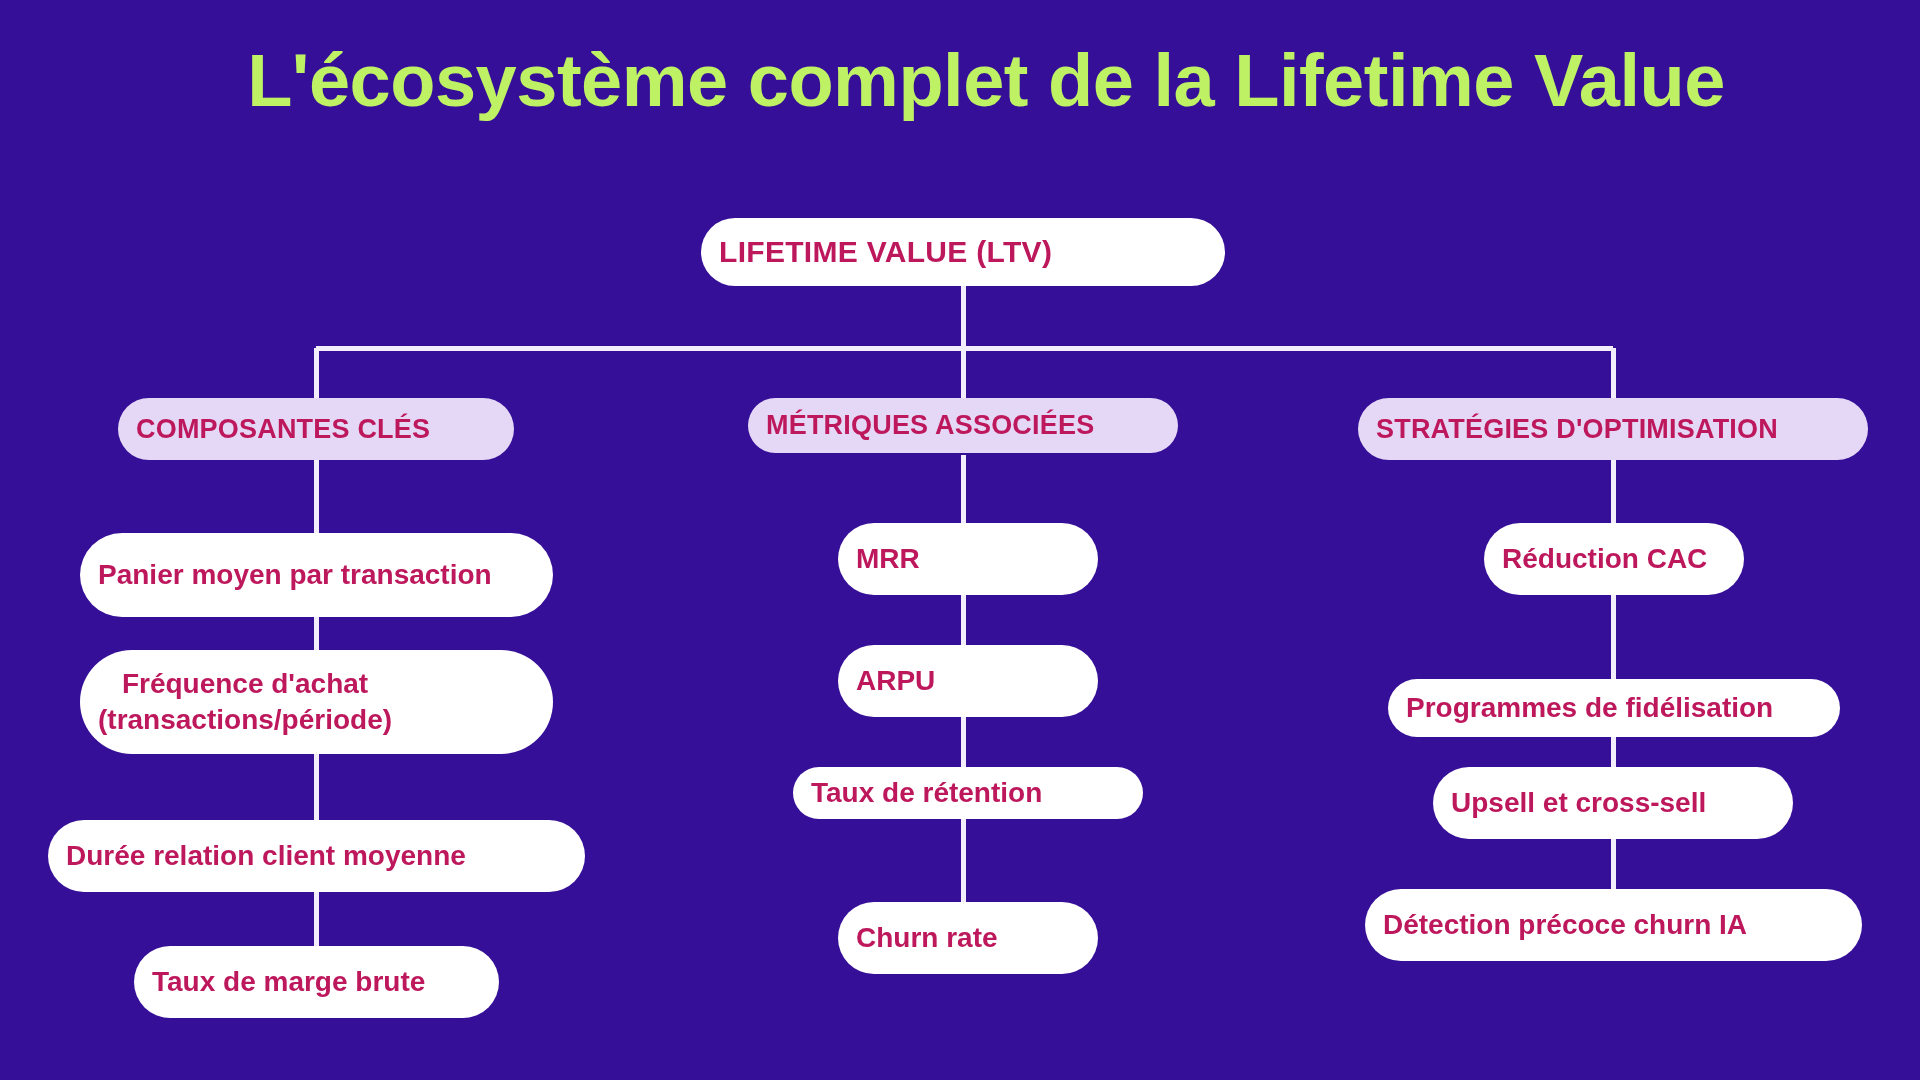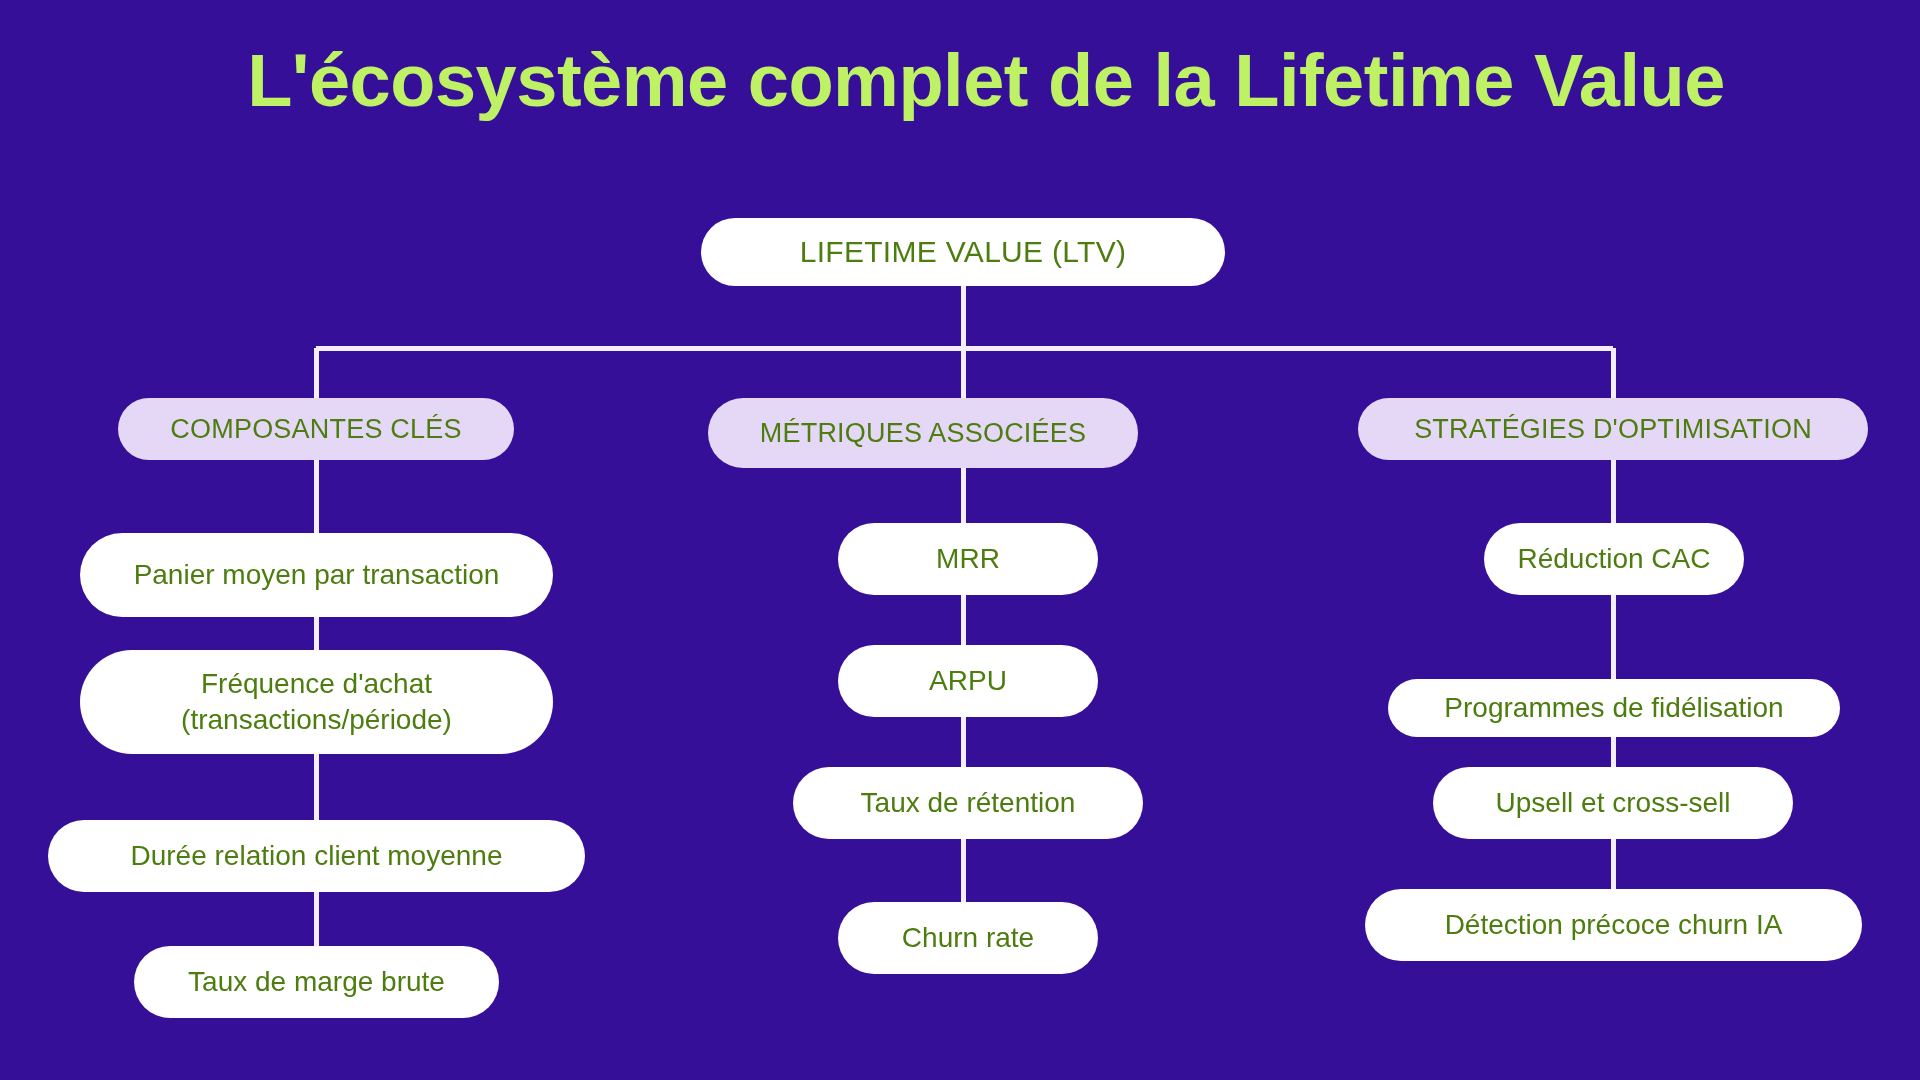--- a/index.html
+++ b/index.html
@@ -56,26 +56,26 @@
     top: 0;
     width: 1920px;
     height: 1080px;
     z-index: 2;
   }
 
   .node {
     position: absolute;
     display: flex;
     align-items: center;
-    justify-content: center;
     box-sizing: border-box;
     border-radius: 999px;
     text-align: center;
-    color: #4d7c0f;
+    color: #be185d;
     padding: 0 18px;
+    font-weight: bold;
   }
 
   .node-root {
     background: #FFFFFF;
     font-size: 30px;
     letter-spacing: 0.3px;
     white-space: nowrap;
   }
 
   .node-category {
@@ -153,37 +153,37 @@
         <span class="leaf-line">Durée relation client moyenne</span>
       </span>
     </div>
 
     <div class="node node-leaf" style="left:134px; top:946px; width:365px; height:72px;">
       <span class="leaf-text">
         <span class="leaf-line">Taux de marge brute</span>
       </span>
     </div>
 
-    <div class="node node-category" style="left:708px; top:398px; width:430px; height:70px;">
+    <div class="node node-category" style="left:748px; top:398px; width:430px; height:55px;">
       <span>MÉTRIQUES ASSOCIÉES</span>
     </div>
 
     <div class="node node-leaf" style="left:838px; top:523px; width:260px; height:72px;">
       <span class="leaf-text">
         <span class="leaf-line">MRR</span>
       </span>
     </div>
 
     <div class="node node-leaf" style="left:838px; top:645px; width:260px; height:72px;">
       <span class="leaf-text">
         <span class="leaf-line">ARPU</span>
       </span>
     </div>
 
-    <div class="node node-leaf" style="left:793px; top:767px; width:350px; height:72px;">
+    <div class="node node-leaf" style="left:793px; top:767px; width:350px; height:52px;">
       <span class="leaf-text">
         <span class="leaf-line">Taux de rétention</span>
       </span>
     </div>
 
     <div class="node node-category" style="left:1358px; top:398px; width:510px; height:62px;">
       <span>STRATÉGIES D'OPTIMISATION</span>
     </div>
 
     <div class="node node-leaf" style="left:838px; top:902px; width:260px; height:72px;">

